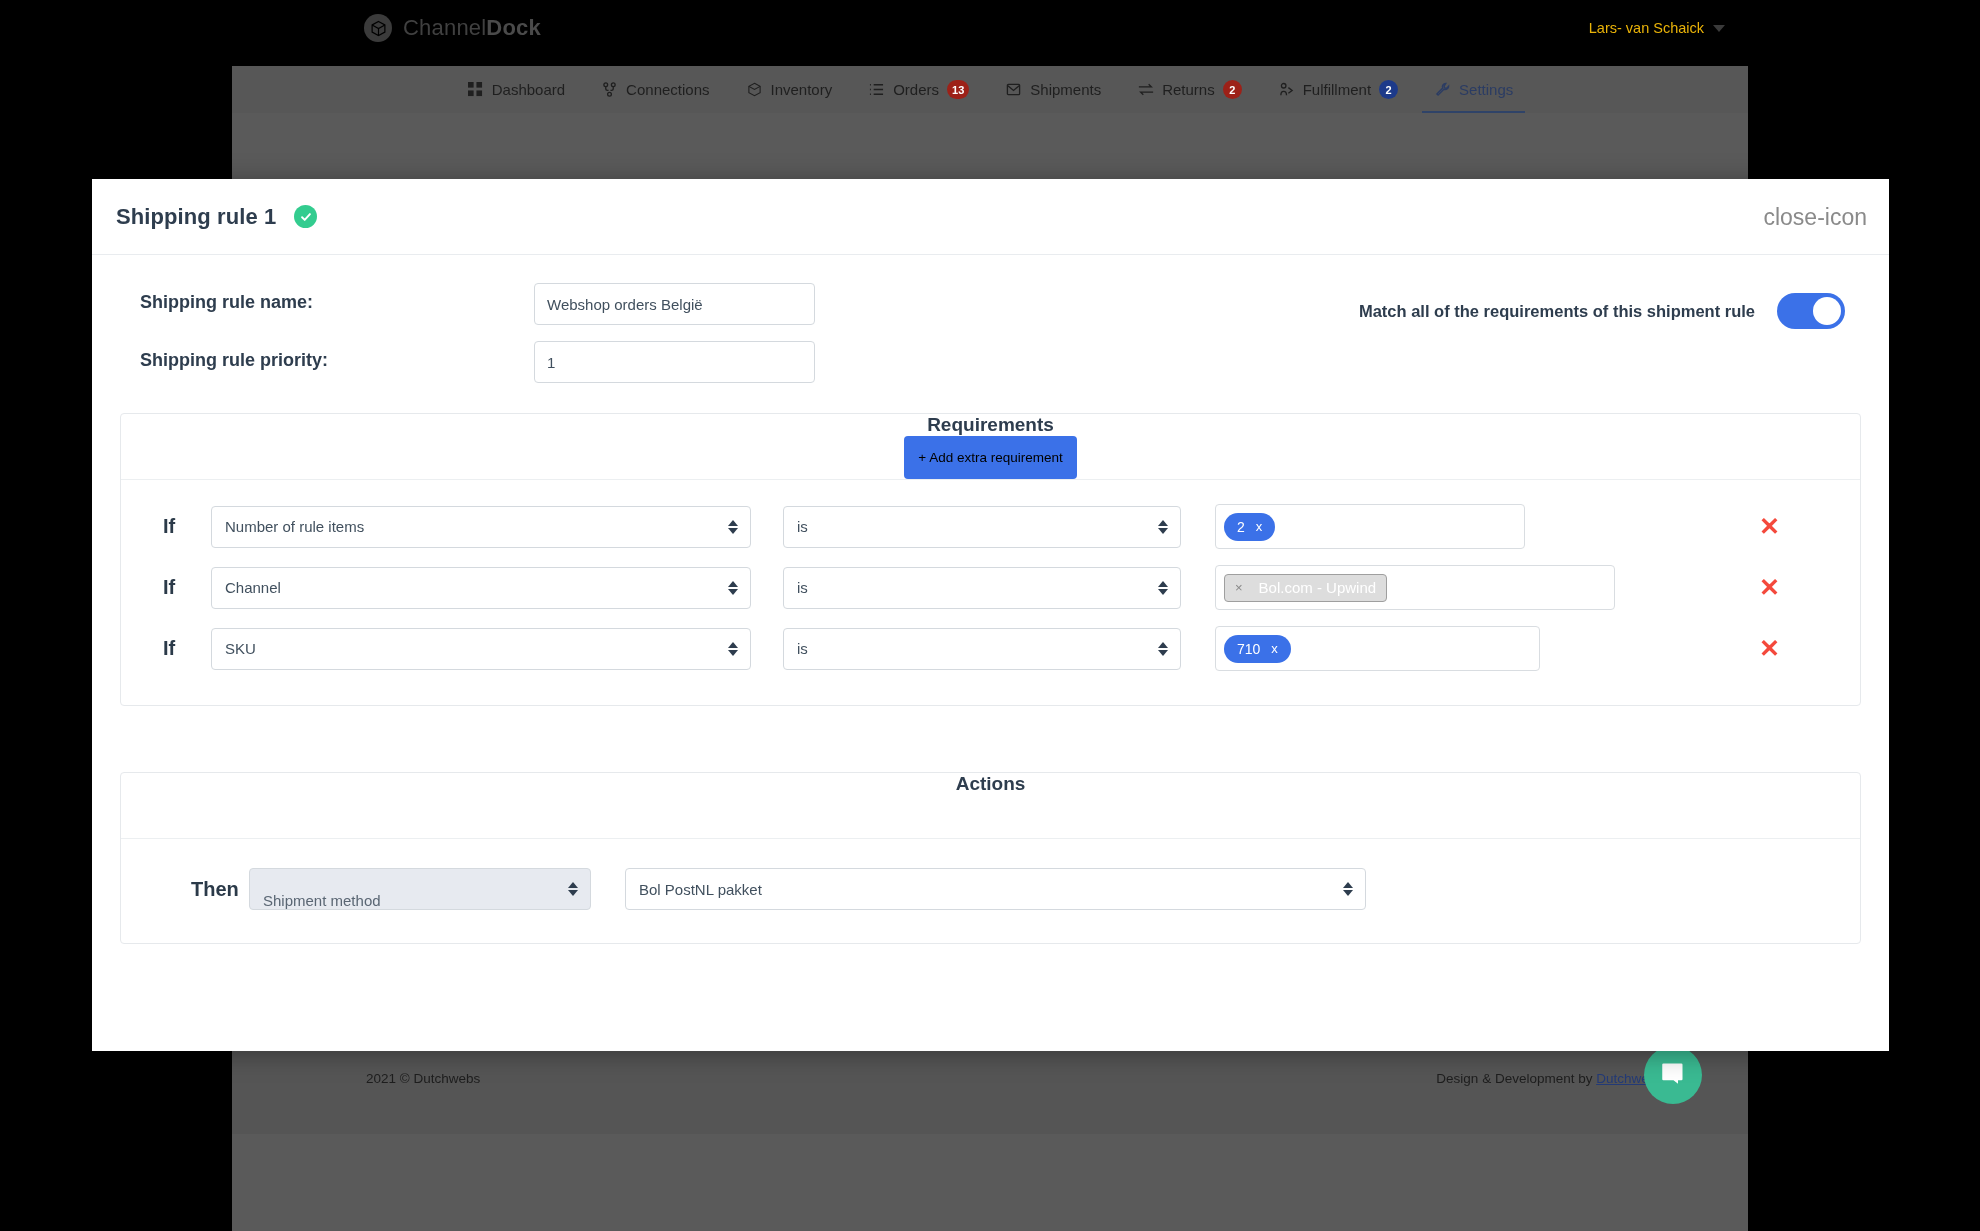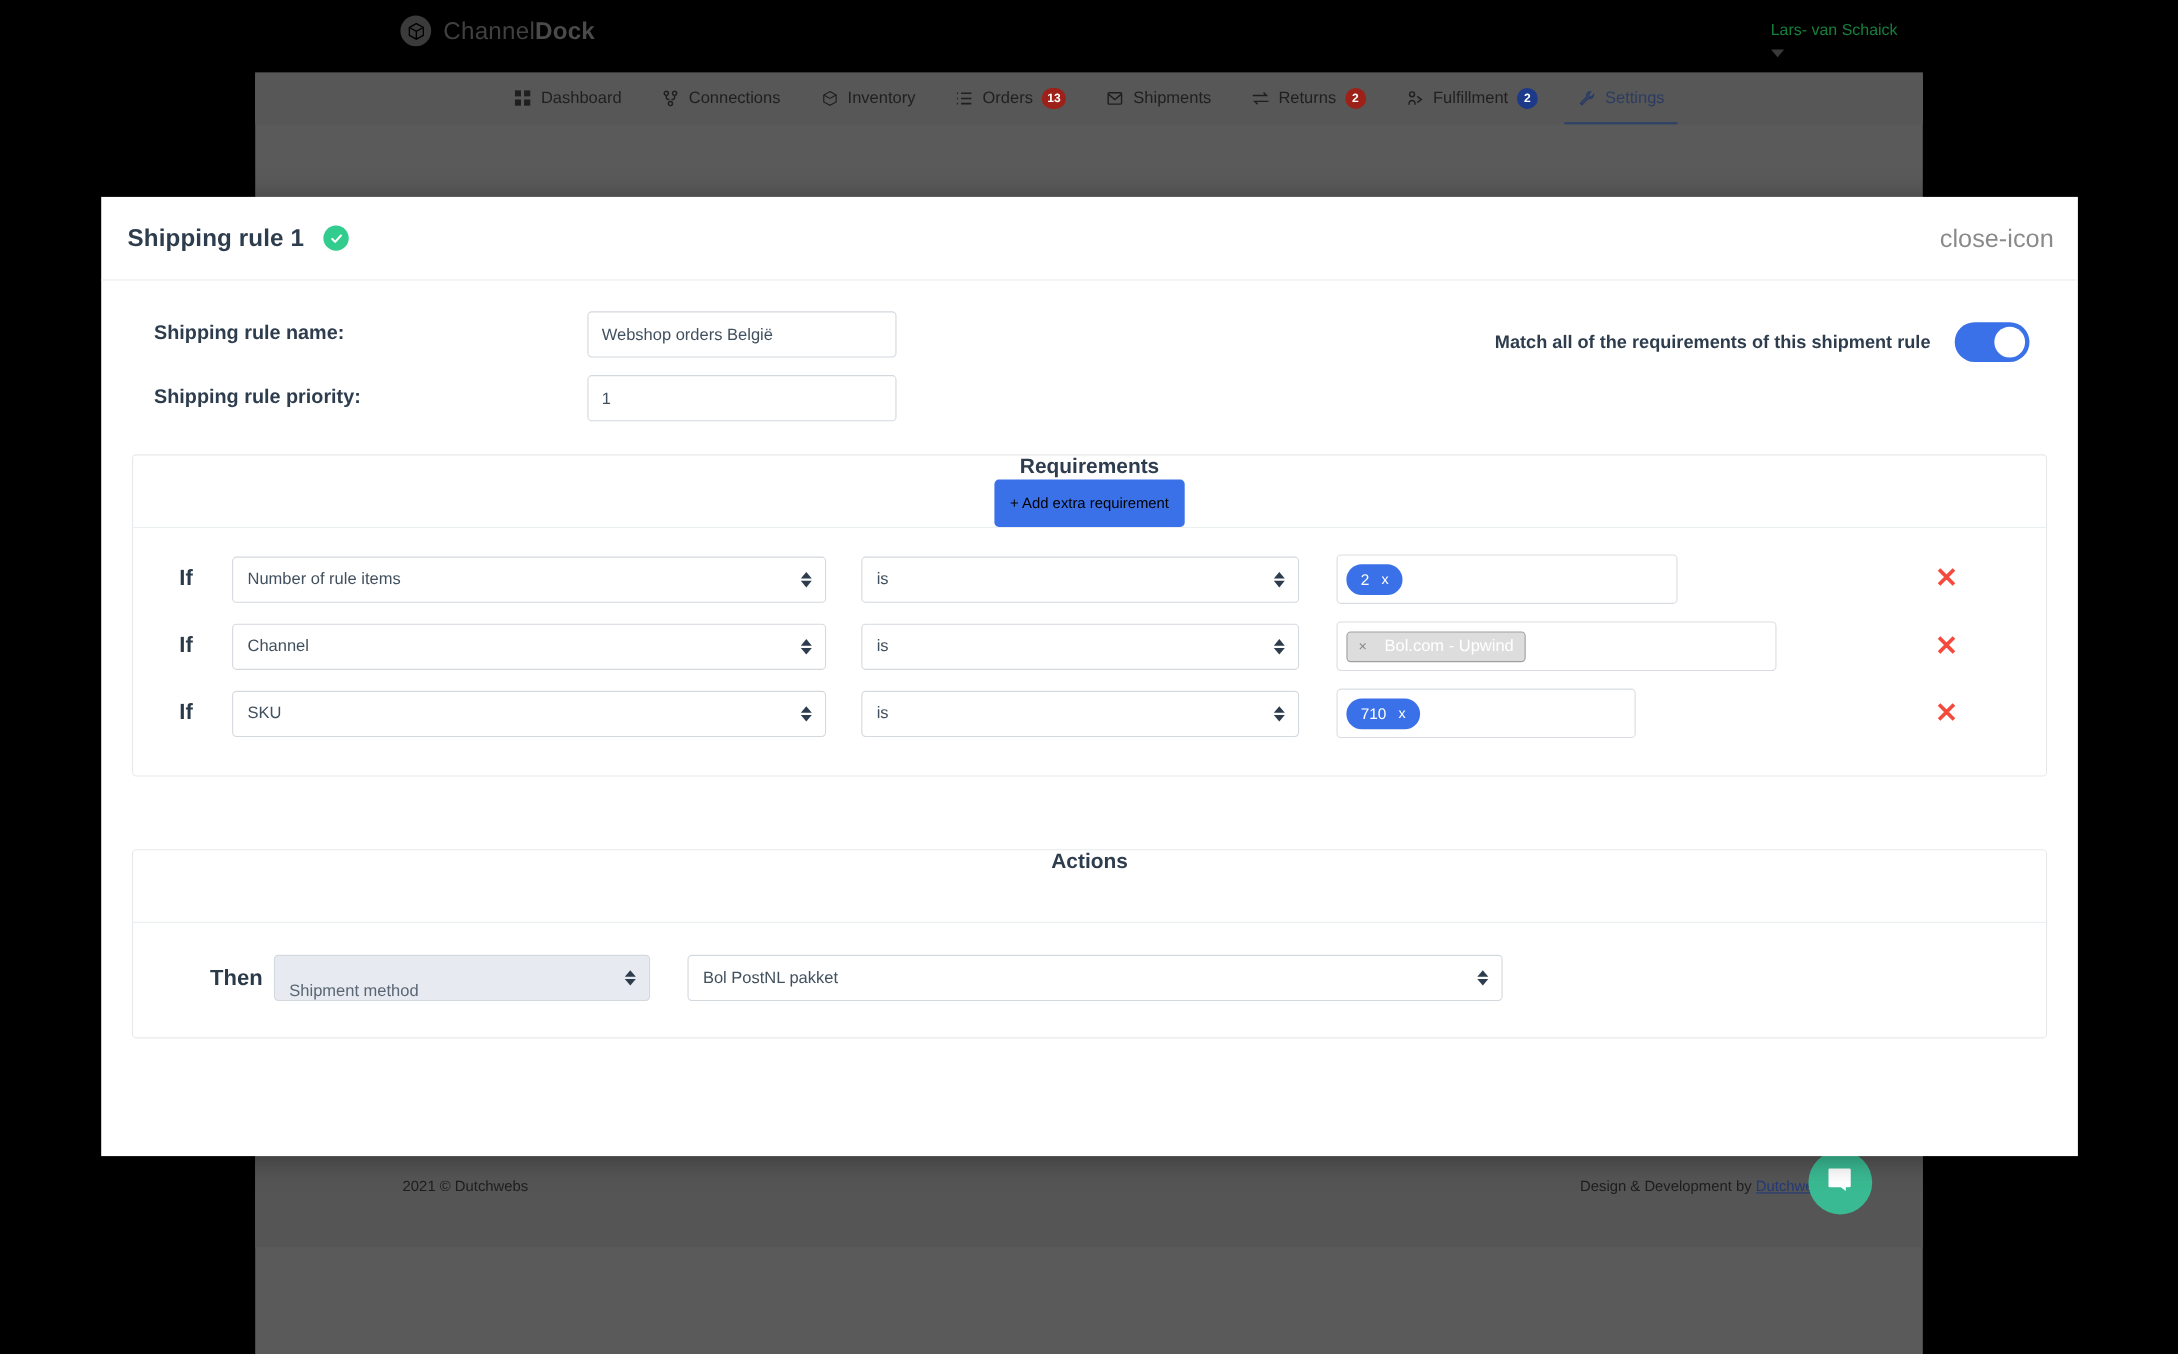--- a/index.html
+++ b/index.html
@@ -22,22 +22,22 @@
   }
   .logo-mark {
     width: 28px; height: 28px; border-radius: 50%;
     background: #3b3b3b;
     display: flex; align-items: center; justify-content: center;
   }
   .logo-text { font-size: 22px; color: #404040; letter-spacing: .2px; }
   .logo-text b { color: #4a4a4a; font-weight: 700; }
   .user-menu {
     position: absolute; right: 255px; top: 20px;
-    display: flex; gap: 9px;
-    font-size: 14.5px; color: #15803d; cursor: pointer; flex-direction: column;
+    display: flex; align-items: center; gap: 9px;
+    font-size: 14.5px; color: #eab308; cursor: pointer;
   }
   .caret-dn {
     width: 0; height: 0;
     border-left: 6px solid transparent; border-right: 6px solid transparent;
     border-top: 7px solid #3a3a3a;
   }
 
   
   .app-window {
     position: absolute; left: 232px; top: 66px;
@@ -195,21 +195,21 @@
   .sel-attr { width: 540px; margin-left: 4px; }
   .sel-op   { width: 398px; margin-left: 32px; }
 
   .tagbox {
     height: 45px; border: 1px solid #d9dde1; border-radius: 4px; background: #fff;
     margin-left: 34px; display: flex; align-items: center; padding: 0 8px;
     cursor: text;
   }
   .tagbox.w1 { width: 310px; }
   .tagbox.w2 { width: 400px; }
-  .tagbox.w3 { width: 272px; }
+  .tagbox.w3 { width: 325px; }
   .pill-blue {
     background: #3b71e8; color: #fff; border-radius: 16px;
     height: 28px; padding: 0 13px; display: flex; align-items: center; gap: 11px;
     font-size: 14px;
   }
   .pill-blue .x { font-size: 13px; cursor: pointer; }
   .pill-gray {
     background: #ddd; color: #fff; border: 1px solid #9f9f9f;
     border-radius: 4px; height: 28px; padding: 0 10px;
     display: flex; align-items: center; gap: 16px; font-size: 15px;

